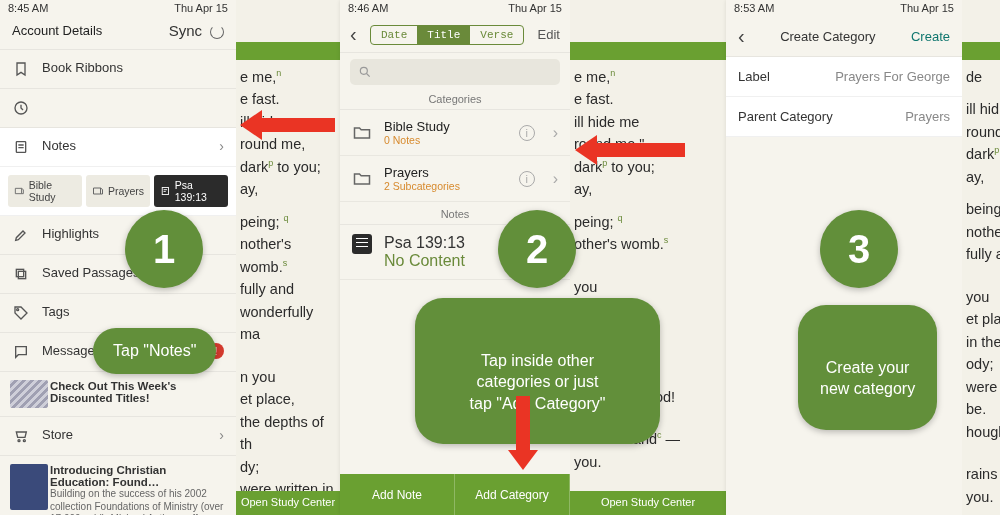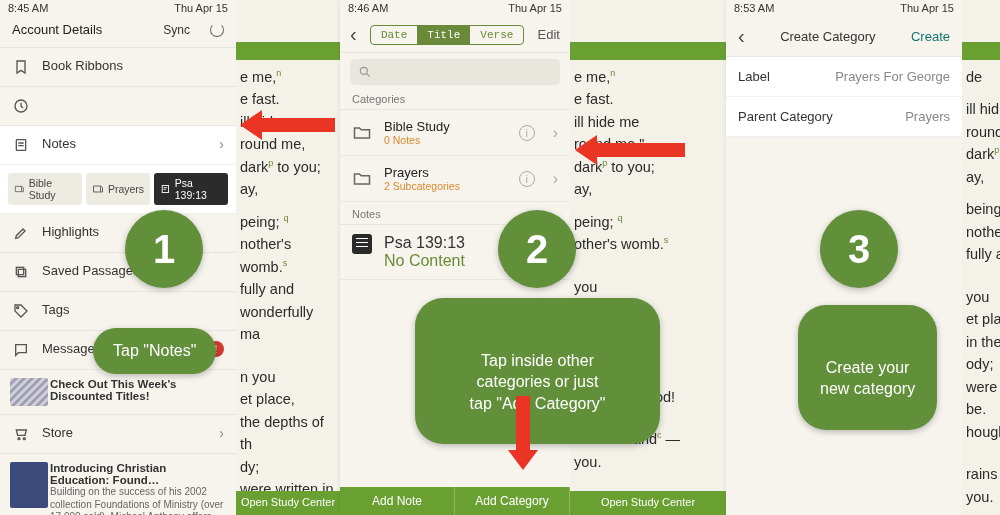--- a/index.html
+++ b/index.html
@@ -86,41 +86,42 @@
     background: #d43a2e; color:#fff; font-size:10px;
     display:flex; align-items:center; justify-content:center;
   }
 
   
   .account-hdr {
     display: flex; justify-content: space-between; align-items: center;
     padding: 8px 12px 10px; font-size: 13px; color:#222;
     border-bottom: 1px solid rgba(0,0,0,0.06);
   }
-  .sync { display:flex; align-items:flex-end; gap:20px; font-size:12px; color:#333;}
+  .sync { display:flex; align-items:flex-end; gap:8px; font-size:15px; color:#333;}
   .rot {
     width:14px;height:14px;border:1.5px solid #666;border-top-color:transparent;
     border-radius:50%; display:inline-block;
   }
 
   .note-chips {
     display:flex; gap:4px; padding:8px 8px;
     border-bottom: 1px solid rgba(0,0,0,0.06);
     background:#fff;
   }
   .chip {
     font-size: 10.5px; padding:4px 6px; background:#edebe2; border-radius:3px;
     display:flex; align-items:center; gap:4px; color:#444;
   }
   .chip.dark { background:#2b2b2b; color:#fff; }
   .chip .ci { width:12px;height:12px; }
 
   .sect-header {
     font-size: 11px; color:#777; padding: 6px 12px 4px;
     border-bottom: 1px solid rgba(0,0,0,0.06);
+    text-align: center;
   }
 
   .promo {
     display:flex; gap:2px; padding:8px 10px; font-size:11px; color:#444;
     border-bottom: 1px solid rgba(0,0,0,0.06); align-items:flex-start;
   }
   .promo .thumb {
     width:38px; height:28px; background:#8a8aad; flex-shrink:0; border-radius:2px;
     background-image: linear-gradient(135deg,#cfcfd9 25%,#a0a0b2 25%,#a0a0b2 50%,#cfcfd9 50%,#cfcfd9 75%,#a0a0b2 75%);
     background-size: 8px 8px;
@@ -165,21 +166,21 @@
   }
   .note-icon {
     width:20px;height:20px;background:#2b2b2b;border-radius:3px;position:relative;
   }
   .note-icon::after{
     content:""; position:absolute; inset:4px;
     background: repeating-linear-gradient(#fff,#fff 1.5px,transparent 1.5px,transparent 4px);
   }
 
   .footer2 {
-    position:absolute; bottom:0; left:0; right:0; height:28px;
+    position:absolute; bottom:0; left:0; right:0; height:41px;
     display:flex;
   }
   .footer2 div {
     flex:1; background:#6aa031; color:#fff; font-size:12px;
     display:flex; align-items:center; justify-content:center;
     border-right:1px solid rgba(255,255,255,0.25);
   }
 
   
   .topbar3 {

